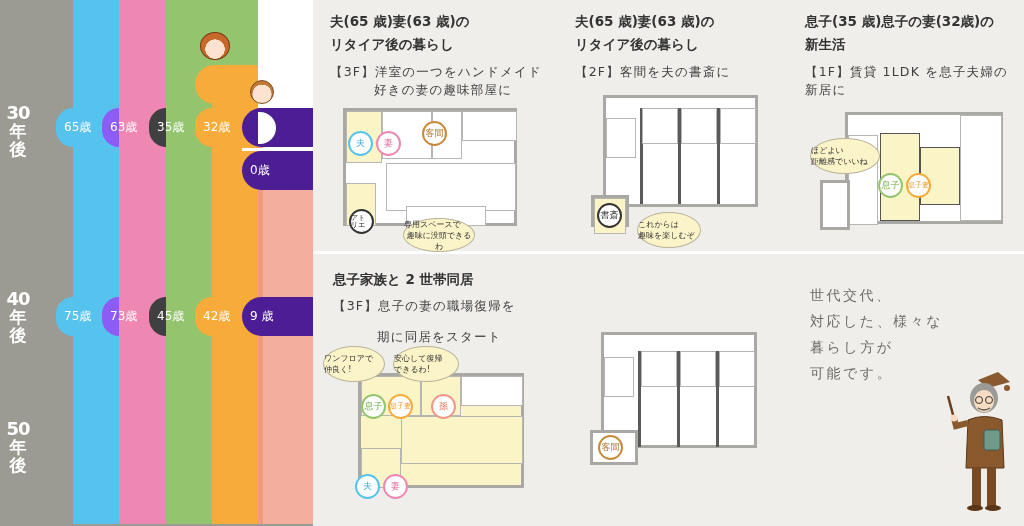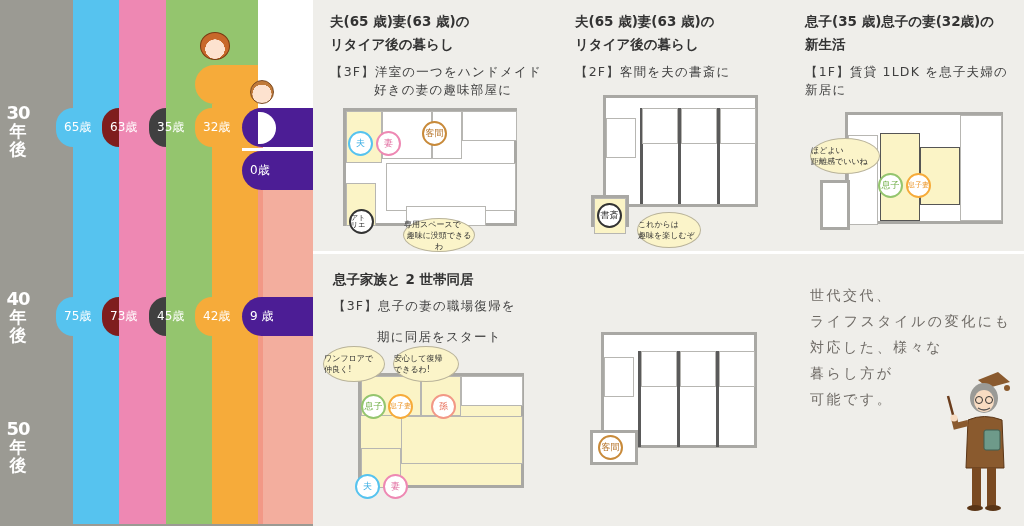--- a/index.html
+++ b/index.html
@@ -26,21 +26,21 @@
   }
   .year-label .num { display: block; font-size: 18px; letter-spacing: -1px; }
   .year-label .ch { display: block; }
 
   .pill {
     position: absolute; height: 39px; border-radius: 20px 0 0 20px;
     color: #ffffff; font-size: 12px; line-height: 39px; padding-left: 8px;
     white-space: nowrap;
   }
   .pill-blue   { background: #56c3ef; }
-  .pill-pink   { background: #7f1d1d; }
+  .pill-pink   { background: #8b5cf6; }
   .pill-green  { background: #404040; }
   .pill-orange { background: #f6ab3a; }
   .pill-salmon { background: #4c1d95; }
   .pill-mask {
     position: absolute; left: 258px; top: 112px; width: 18px; height: 32px;
     background: #ffffff; border-radius: 0 16px 16px 0;
   }
   .sep-white { position: absolute; left: 242px; top: 148px; width: 71px; height: 3px; background: #ffffff; }
 
   .face { position: absolute; border-radius: 50%; }
@@ -288,21 +288,20 @@
   <div class="room" style="left:115px; top:16px; width:36px; height:36px;"></div>
 </div>
 <div class="plan" style="left:590px; top:430px; width:48px; height:35px;">
   <div class="badge b-brown" style="left:5px; top:2px;">
       <span>客間</span>
     </div>
 </div>
 
 <div class="closing">
   <span>世代交代、</span>
-  <span>ライフスタイルの変化にも</span>
   <span>対応した、様々な</span>
   <span>暮らし方が</span>
   <span>可能です。</span>
 </div>
 
 <svg class="professor" viewBox="0 0 80 145">
   <line x1="8" y1="28" x2="16" y2="58" stroke="#6b3d1d" stroke-width="2.5"></line>
   <polygon points="38,12 58,4 70,14 48,20" fill="#8a5a2e"></polygon>
   <circle cx="67" cy="20" r="3" fill="#8a5a2e"></circle>
   <ellipse cx="44" cy="30" rx="14" ry="15" fill="#9a9a96"></ellipse>

